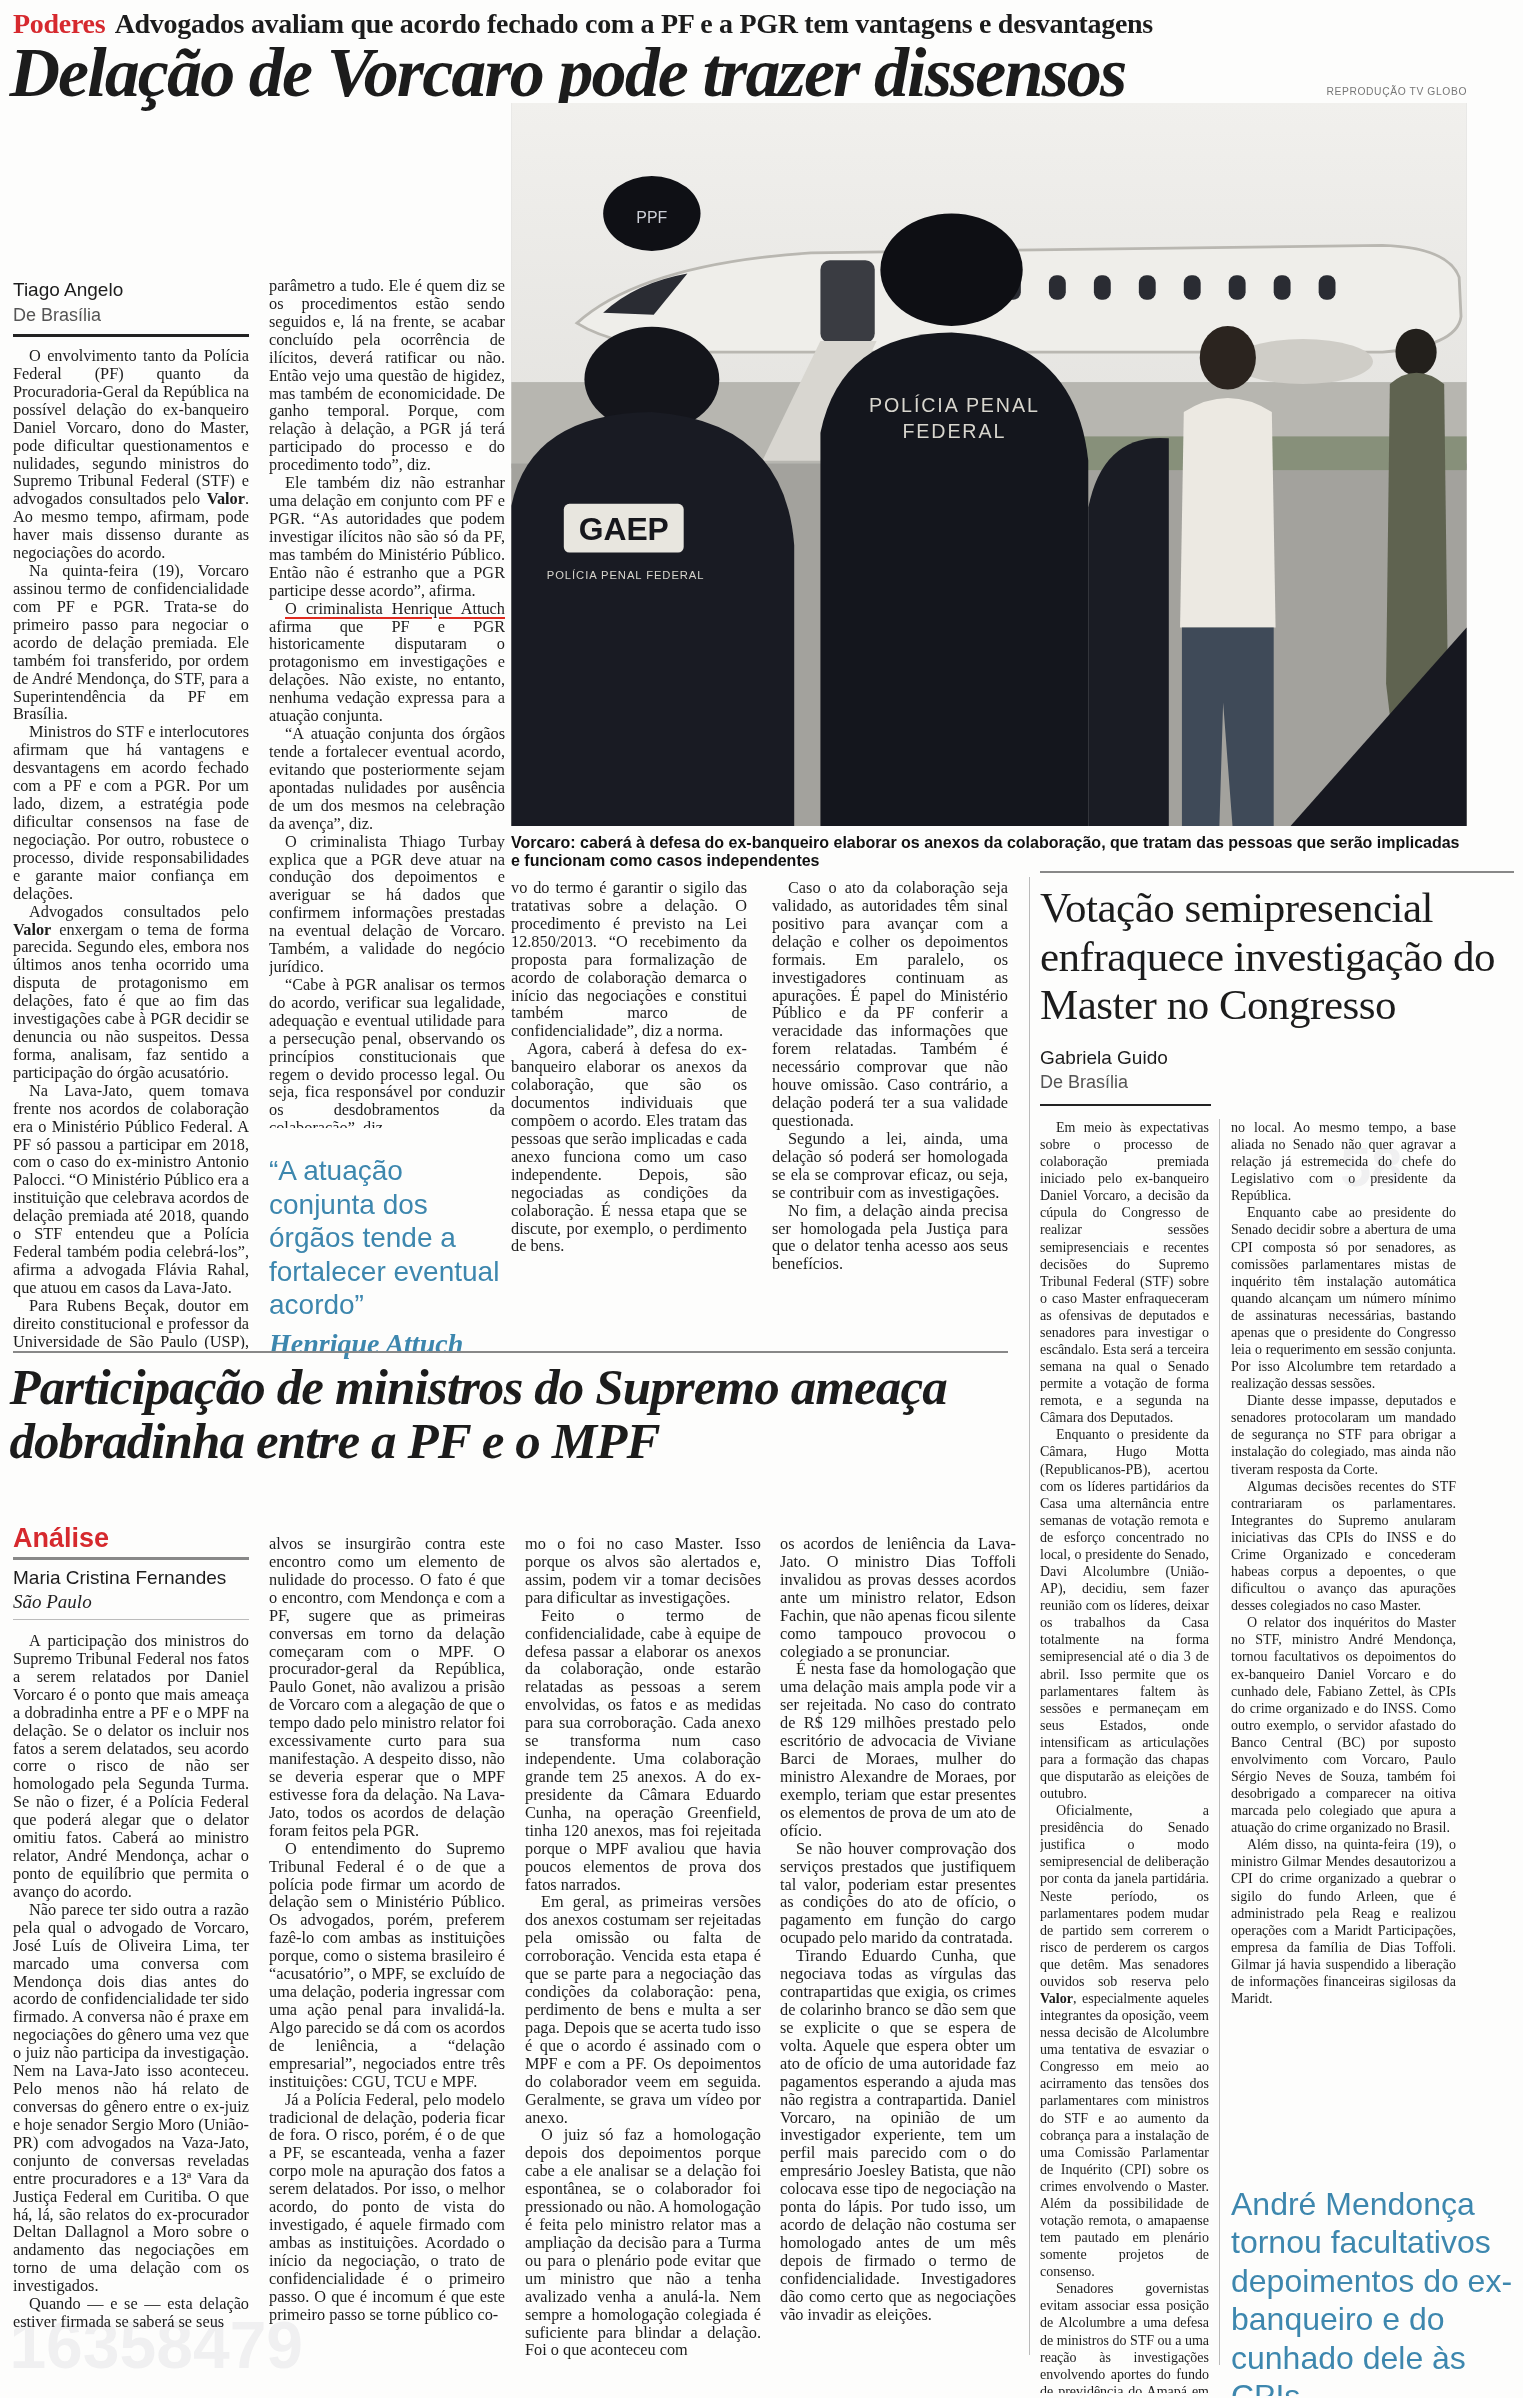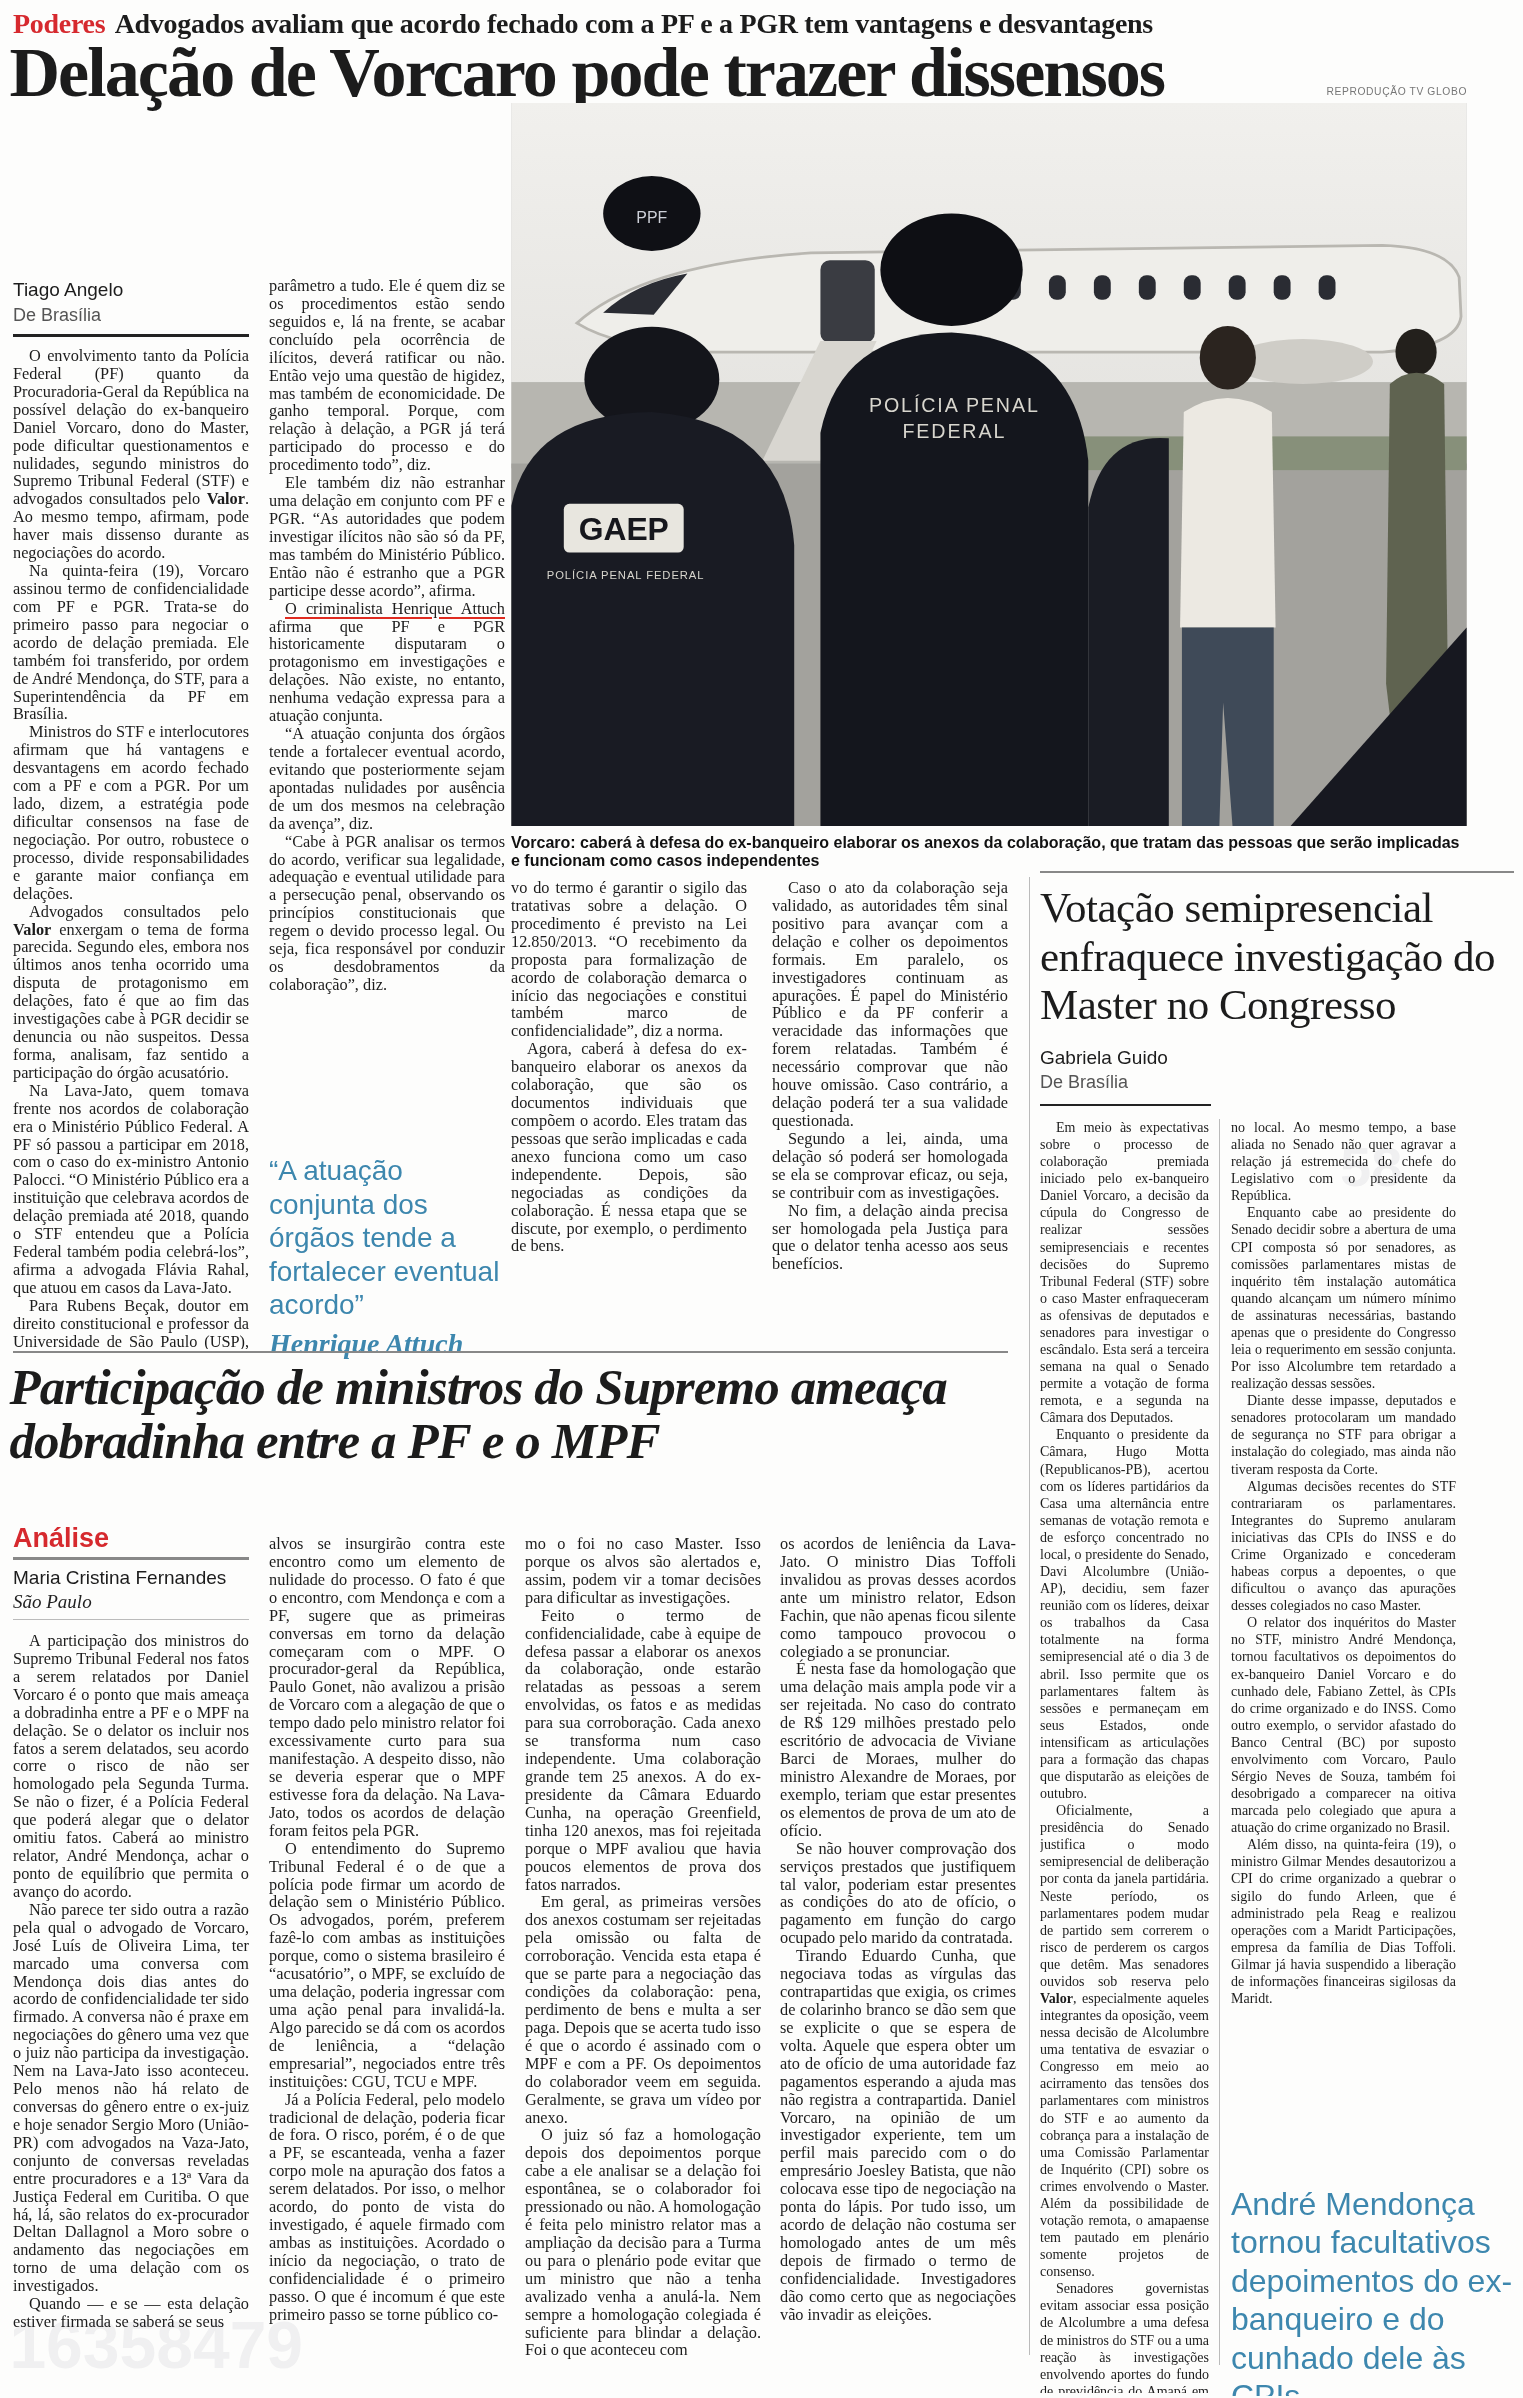--- a/index.html
+++ b/index.html
@@ -3,21 +3,21 @@
 <meta charset="utf-8">
 <style>
   html,body{margin:0;padding:0;}
   body{width:1523px;height:2399px;background:#fdfdfc;position:relative;overflow:hidden;
        font-family:"Liberation Serif",serif;color:#1c1c1c;}
   .abs{position:absolute;}
   
   .kicker{font-size:28px;font-weight:bold;letter-spacing:-0.3px;white-space:nowrap;}
   .kicker .section{color:#d6292e;margin-right:9.4px;}
   
-  .h-main{font-size:70px;font-weight:bold;line-height:0.98;letter-spacing:-1.9px;margin:0;}
+  .h-main{font-size:70px;font-weight:bold;line-height:0.98;letter-spacing:-1.9px;margin:0;font-style:italic;}
   .h-analysis{font-size:51px;font-weight:bold;font-style:italic;line-height:1.06;letter-spacing:-0.9px;margin:0;}
   .h-congress{font-size:43px;font-weight:normal;line-height:1.13;letter-spacing:-0.5px;margin:0;}
   
   .byname{font-family:"Liberation Sans",sans-serif;font-weight:normal;font-size:19px;}
   .byloc{font-family:"Liberation Sans",sans-serif;font-size:18px;color:#555;}
   .byloc-serif{font-style:italic;font-size:19px;color:#222;}
   .label-analysis{font-family:"Liberation Sans",sans-serif;font-weight:bold;font-size:27px;color:#d6292e;}
   
   .rule{background:#222;}
   .grule{background:#888;}
@@ -60,20 +60,21 @@
     <p><span>Ministros do STF e interlocutores afirmam que há vantagens e desvantagens em acordo fechado com a PF e com a PGR. Por um lado, dizem, a estratégia pode dificultar consensos na fase de negociação. Por outro, robustece o processo, divide responsabilidades e garante maior confiança em delações.</span></p>
     <p><span>Advogados consultados pelo </span><span class="b">Valor</span><span> enxergam o tema de forma parecida. Segundo eles, embora nos últimos anos tenha ocorrido uma disputa de protagonismo em delações, fato é que ao fim das investigações cabe à PGR decidir se denuncia ou não suspeitos. Dessa forma, analisam, faz sentido a participação do órgão acusatório.</span></p>
     <p><span>Na Lava-Jato, quem tomava frente nos acordos de colaboração era o Ministério Público Federal. A PF só passou a participar em 2018, com o caso do ex-ministro Antonio Palocci. “O Ministério Público era a instituição que celebrava acordos de delação premiada até 2018, quando o STF entendeu que a Polícia Federal também podia celebrá-los”, afirma a advogada Flávia Rahal, que atuou em casos da Lava-Jato.</span></p>
     <p><span>Para Rubens Beçak, doutor em direito constitucional e professor da Universidade de São Paulo (USP), a atuação da PGR garante “maior higidez” ao acordo e dificulta questionamentos quanto à ilegitimidade da delação.</span></p>
   </div>
 <div class="col" style="left:269px;top:277px;width:236px;height:851px;">
     <p class="ni"><span>parâmetro a tudo. Ele é quem diz se os procedimentos estão sendo seguidos e, lá na frente, se acabar concluído pela ocorrência de ilícitos, deverá ratificar ou não. Então vejo uma questão de higidez, mas também de economicidade. De ganho temporal. Porque, com relação à delação, a PGR já terá participado do processo e do procedimento todo”, diz.</span></p>
     <p><span>Ele também diz não estranhar uma delação em conjunto com PF e PGR. “As autoridades que podem investigar ilícitos não são só da PF, mas também do Ministério Público. Então não é estranho que a PGR participe desse acordo”, afirma.</span></p>
     <p><span class="rl">O criminalista Henrique Attuch</span><span> afirma que PF e PGR historicamente disputaram o protagonismo em investigações e delações. Não existe, no entanto, nenhuma vedação expressa para a atuação conjunta.</span></p>
     <p><span>“A atuação conjunta dos órgãos tende a fortalecer eventual acordo, evitando que posteriormente sejam apontadas nulidades por ausência de um dos mesmos na celebração da avença”, diz.</span></p>
+    <p><span>O criminalista Thiago Turbay explica que a PGR deve atuar na condução dos depoimentos e averiguar se há dados que confirmem informações prestadas na eventual delação de Vorcaro. Também, a validade do negócio jurídico.</span></p>
     <p><span>“Cabe à PGR analisar os termos do acordo, verificar sua legalidade, adequação e eventual utilidade para a persecução penal, observando os princípios constitucionais que regem o devido processo legal. Ou seja, fica responsável por conduzir os desdobramentos da colaboração”, diz.</span></p>
   </div>
 
 <div class="abs" style="left:269px;top:1154px;width:236px;">
   <div class="pq">“A atuação conjunta dos órgãos tende a fortalecer eventual acordo”</div>
   <div class="pq-attr">Henrique Attuch</div>
 </div>
 
 <div class="abs credit" style="left:511px;top:86px;width:956px;">REPRODUÇÃO TV GLOBO</div>
 

